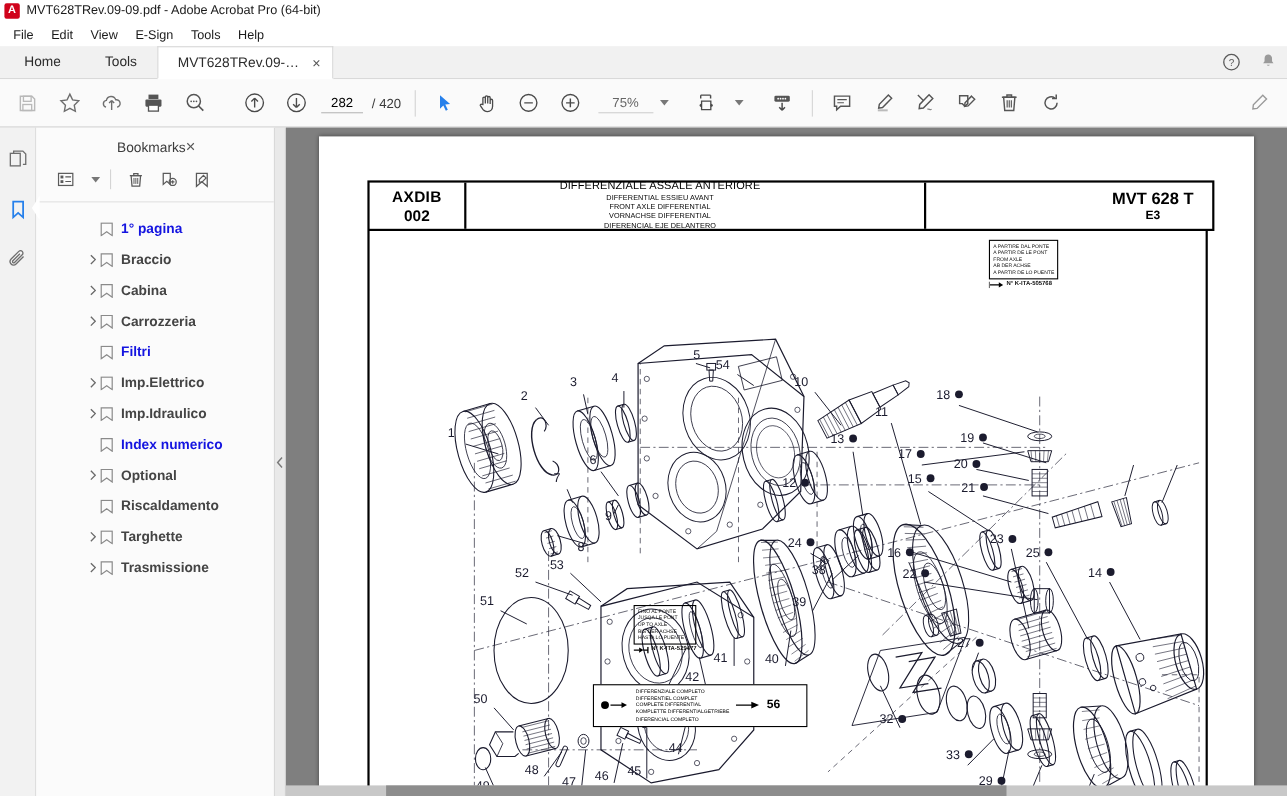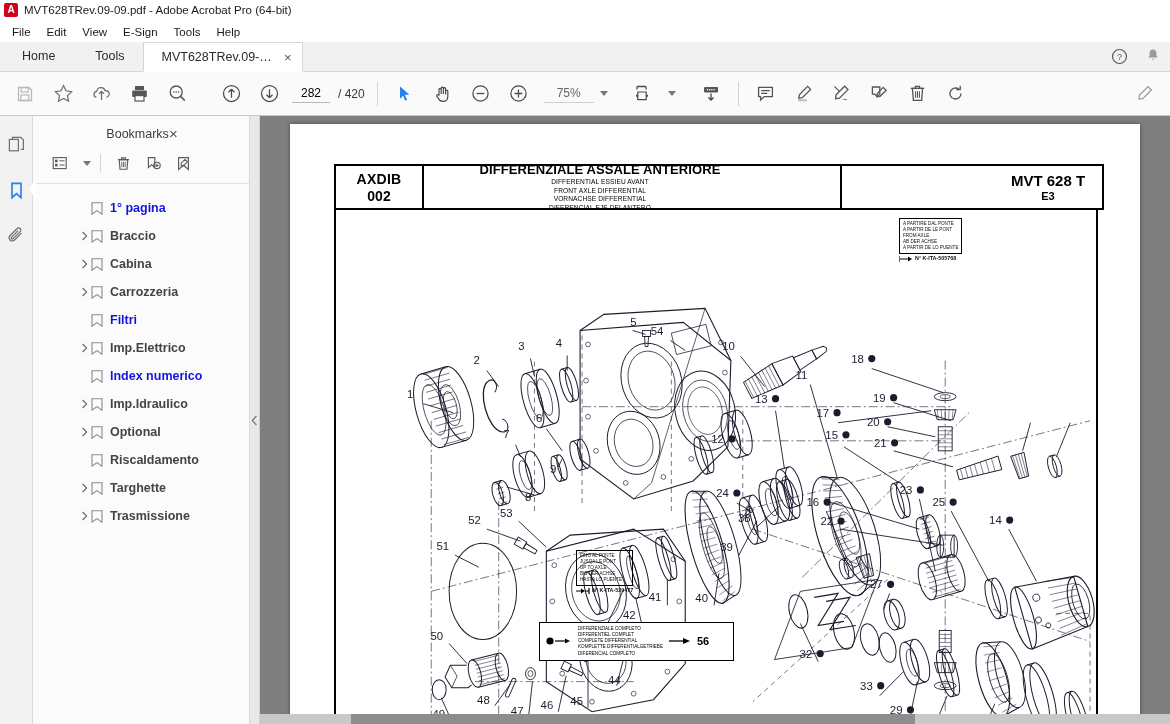--- a/index.html
+++ b/index.html
@@ -173,21 +173,21 @@
   .dh-left .c1 { font-size: 14px; font-weight: bold; letter-spacing: .3px; }
   .dh-left .c2 { font-size: 14px; font-weight: bold; margin-top: 1px; }
   .dh-mid {
     flex: 1; display: flex; flex-direction: column; align-items: center;
     justify-content: center; border-right: 2px solid #000;
     position: relative; left: -108px;
   }
   .dh-mid .l {
     font-size: 6.6px; line-height: 1.28; letter-spacing: .1px; white-space: nowrap;
   }
-  .dh-mid .l.b { font-weight: bold; font-size: 13px; }
+  .dh-mid .l.b { font-weight: normal; font-size: 10px; }
   .dh-right {
     width: 108px; display: flex; flex-direction: column; align-items: center;
     justify-content: center;
   }
   .dh-right .m1 { font-size: 15px; font-weight: bold; white-space: nowrap; }
   .dh-right .m2 { font-size: 11px; font-weight: bold; margin-top: 1px; }
 
   .dwg-frame {
     position: absolute; left: 44px; top: 86px; right: 42px; bottom: 42px;
     border: 2px solid #000; border-top: none;
@@ -544,39 +544,39 @@
             </svg>
           </span>
           <span class="bm-ico">
             <svg width="12" height="13" viewBox="0 0 12 13">
               <path d="M1 .8h10v11.4L6 8.6 1 12.2z" fill="none" stroke="#8a8a8a" stroke-width="1.1"></path>
             </svg>
           </span>
           <span class="bm-label">Imp.Elettrico</span>
         </div>
         <div class="bm-row">
+          <span class="bm-arrow">
+            <svg width="8" height="10" viewBox="0 0 8 10">
+              <path d="M1.6 1L5.6 5l-4 4" fill="none" stroke="#6a6a6a" stroke-width="1.2"></path>
+            </svg>
+          </span>
           <span class="bm-ico">
             <svg width="12" height="13" viewBox="0 0 12 13">
               <path d="M1 .8h10v11.4L6 8.6 1 12.2z" fill="none" stroke="#8a8a8a" stroke-width="1.1"></path>
             </svg>
           </span>
-          <span class="bm-label link">Index numerico</span>
+          <span class="bm-label">Imp.Idraulico</span>
         </div>
         <div class="bm-row">
-          <span class="bm-arrow">
-            <svg width="8" height="10" viewBox="0 0 8 10">
-              <path d="M1.6 1L5.6 5l-4 4" fill="none" stroke="#6a6a6a" stroke-width="1.2"></path>
-            </svg>
-          </span>
           <span class="bm-ico">
             <svg width="12" height="13" viewBox="0 0 12 13">
               <path d="M1 .8h10v11.4L6 8.6 1 12.2z" fill="none" stroke="#8a8a8a" stroke-width="1.1"></path>
             </svg>
           </span>
-          <span class="bm-label">Imp.Idraulico</span>
+          <span class="bm-label link">Index numerico</span>
         </div>
         <div class="bm-row">
           <span class="bm-arrow">
             <svg width="8" height="10" viewBox="0 0 8 10">
               <path d="M1.6 1L5.6 5l-4 4" fill="none" stroke="#6a6a6a" stroke-width="1.2"></path>
             </svg>
           </span>
           <span class="bm-ico">
             <svg width="12" height="13" viewBox="0 0 12 13">
               <path d="M1 .8h10v11.4L6 8.6 1 12.2z" fill="none" stroke="#8a8a8a" stroke-width="1.1"></path>

